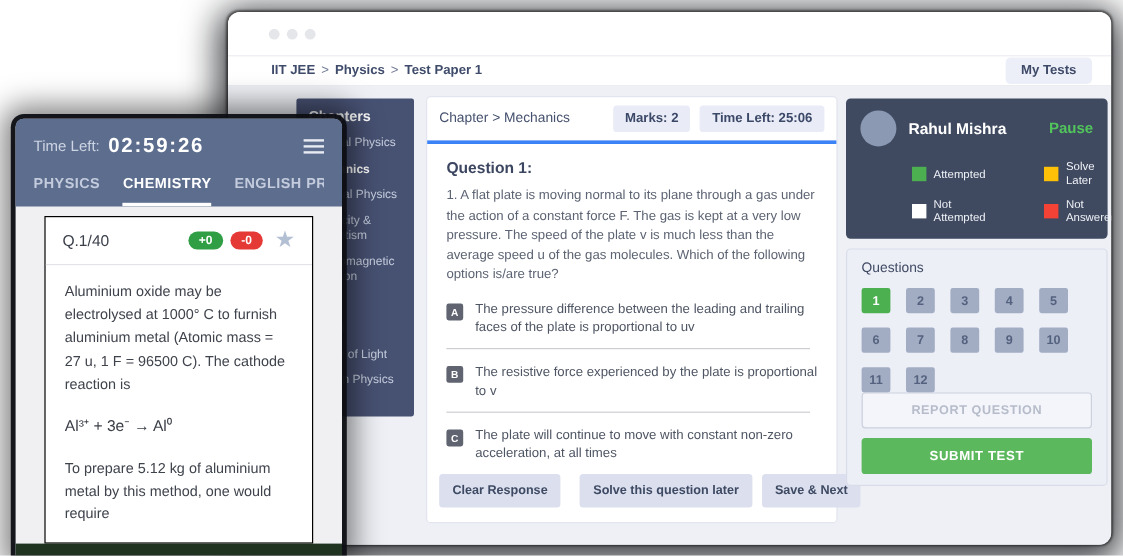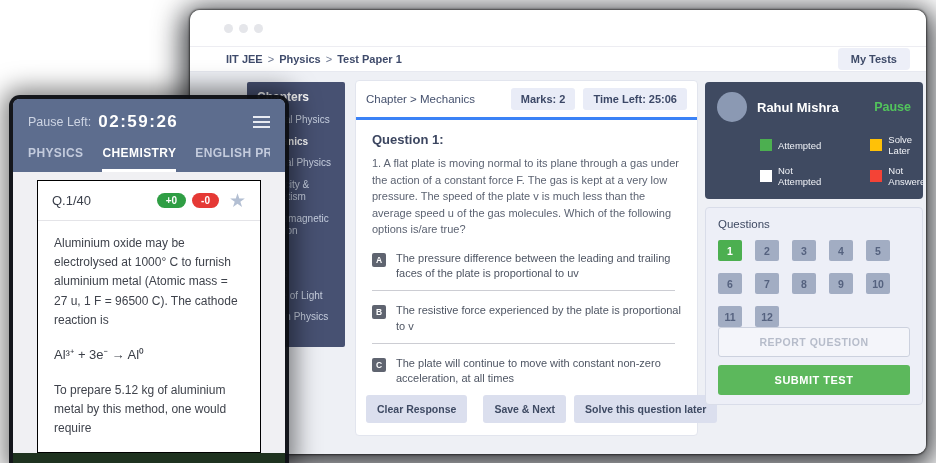--- a/index.html
+++ b/index.html
@@ -180,22 +180,22 @@
                   <span class="opt-letter">C</span>
                   <span class="opt-text">The plate will continue to move with constant non-zero acceleration, at all times</span>
                 </div>
 
               </div>
             </div>
         </div>
         <div class="qcard-foot">
           <div class="btn">Clear Response</div>
           <div class="foot-spacer"></div>
+          <div class="btn">Solve this question later</div>
           <div class="btn">Save &amp; Next</div>
-          <div class="btn">Solve this question later</div>
         </div>
       </div>
 
       <div class="rpanel">
         <div class="usercard">
           <div class="userrow">
             <div class="avatar"></div>
             <div class="username">Rahul Mishra</div>
             <div class="pause">Pause</div>
           </div>
@@ -241,21 +241,21 @@
           <div class="submit-btn">SUBMIT TEST</div>
         </div>
       </div>
 
     </div>
   </div>
 
   <div class="mobile">
     <div class="m-head">
       <div class="m-timerrow">
-        <span class="m-timelabel">Pause Left:</span>
+        <span class="m-timelabel">Time Left:</span>
         <span class="m-timeval">02:59:26</span>
         <span class="burger">
             <span></span>
             <span></span>
             <span></span>
           </span>
       </div>
       <div class="m-tabs">
 
       <div class="m-tab">PHYSICS</div>

